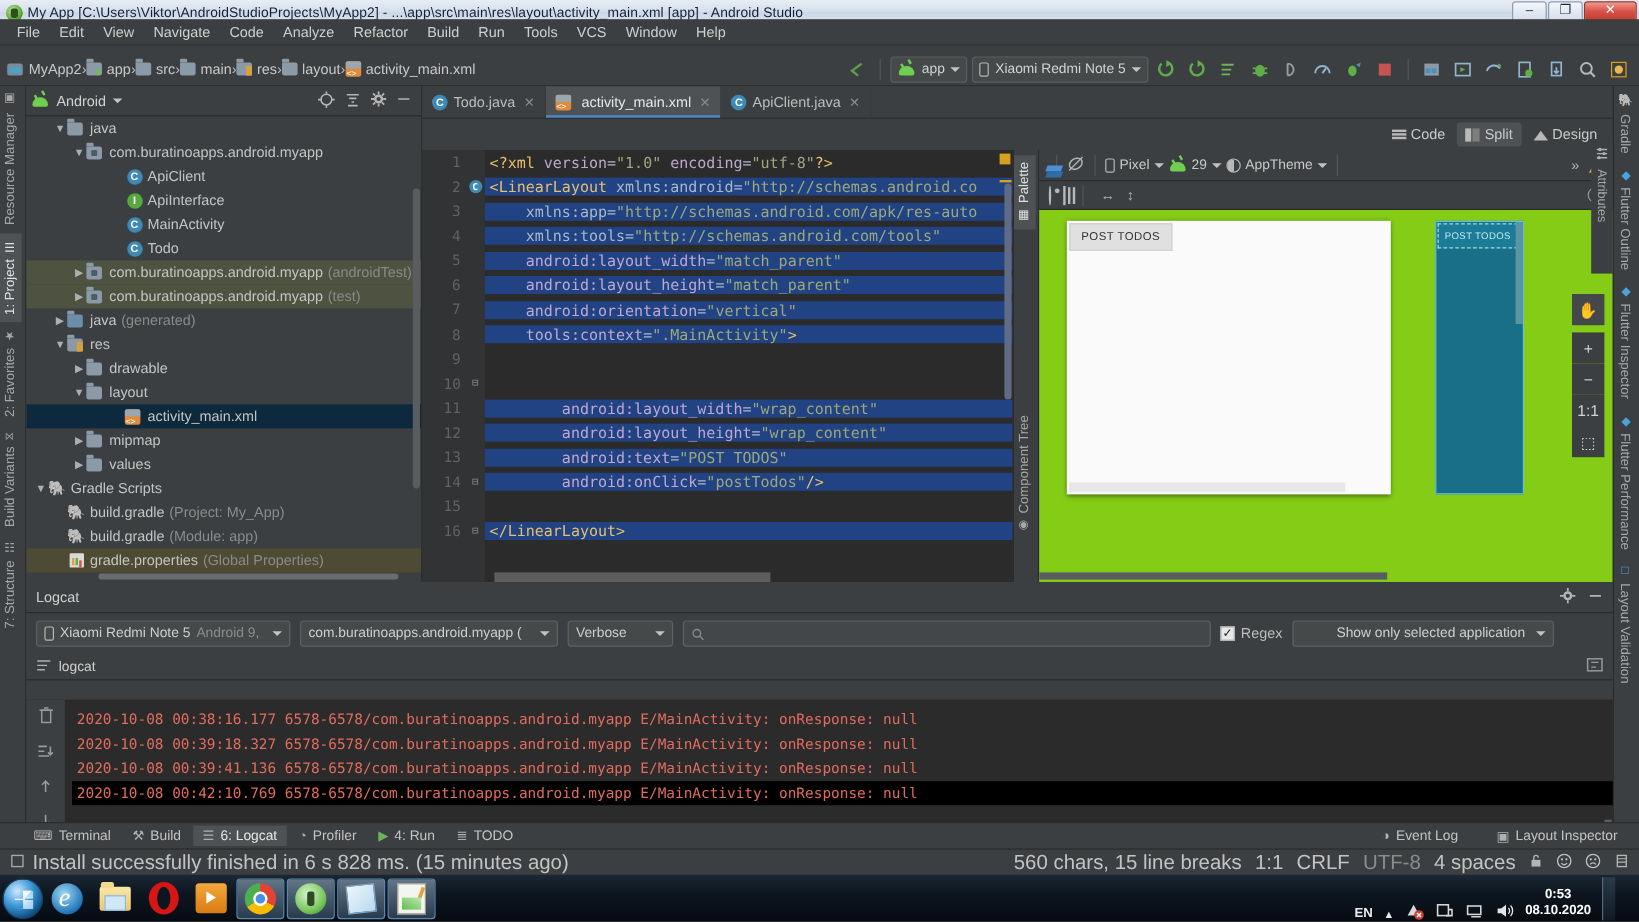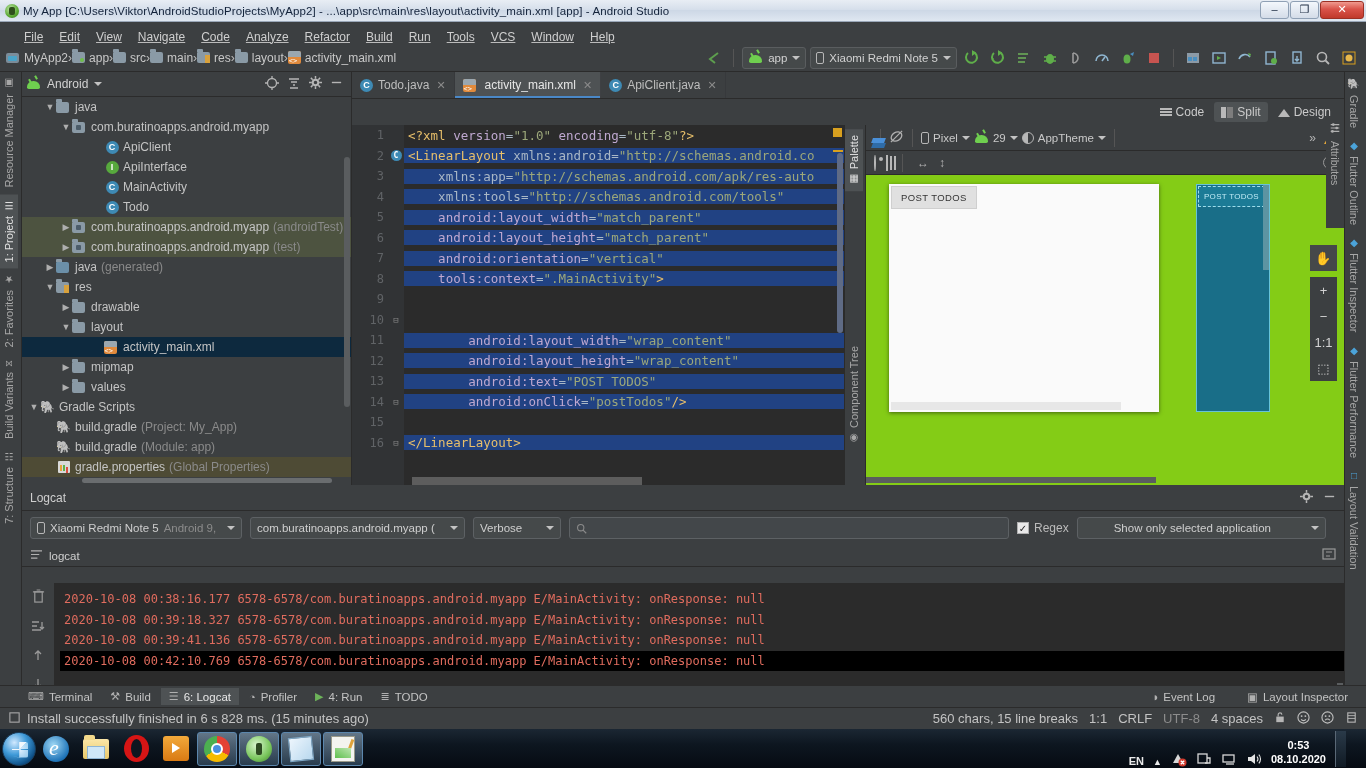--- a/index.html
+++ b/index.html
@@ -41,24 +41,23 @@
     color: #1b2a40; font-size: 11px; line-height: 1;
   }
   .tb-btn.close {
     background: linear-gradient(to bottom, #f09a8f 0%, #d9534a 45%, #c0392b 100%);
     border-color: #9c3025; color: #fff; width: 44px;
   }
   .tb-glyph { display: block; }
 
   
   .menubar {
-    position: absolute; left: 0; top: 26px; width: 1366px; height: 22px;
-    background: #3c3f41; display: flex; align-items: center; padding-left: 16px;
+    position: absolute; left: 0; top: 16px; width: 1366px; height: 22px;
+    background: #3c3f41; display: flex; align-items: center; padding-left: 6px;
     border-bottom: 1px solid #323232;
-    text-decoration: underline;
   }
   .menu-item { padding: 2px 8px; font-size: 12px; color: #cfcfcf; white-space: nowrap; }
 
   
   .navbar {
     position: absolute; left: 0; top: 44px; width: 1366px; height: 28px;
     background: #3c3f41; display: flex; align-items: center; padding-left: 6px;
     border-bottom: 1px solid #2b2b2b;
   }
   .crumb { display: flex; align-items: center; color: #c8c8c8; font-size: 12px; white-space: nowrap; }
@@ -278,21 +277,21 @@
     background: #3c3f41; display: flex; align-items: center; padding-left: 20px; gap: 2px;
     border-top: 1px solid #2b2b2b;
   }
   .btab { display: flex; align-items: center; gap: 5px; padding: 2px 8px; font-size: 11.5px; color: #c3c3c3; white-space: nowrap; }
   .btab.active { background: #4e5254; color: #e6e6e6; }
   .bottombar .right { margin-left: auto; display: flex; gap: 16px; padding-right: 10px; }
 
   .statusbar {
     position: absolute; left: 0; top: 707px; width: 1366px; height: 22px;
     background: #3c3f41; display: flex; align-items: center; padding-left: 8px; gap: 6px;
-    border-top: 1px solid #2b2b2b; font-size: 13px; color: #c3c3c3;
+    border-top: 1px solid #2b2b2b; font-size: 17px; color: #c3c3c3;
   }
   .statusbar .right { margin-left: auto; display: flex; align-items: center; gap: 11px; padding-right: 8px; }
   .status-dim { color: #8c8c8c; }
 
   
   .taskbar {
     position: absolute; left: 0; top: 729px; width: 1366px; height: 39px;
     background: linear-gradient(to bottom, #1b2733 0%, #0d1620 40%, #060b12 100%);
     display: flex; align-items: center;
   }
@@ -912,21 +911,21 @@
         <svg width="11" height="11" viewBox="0 0 14 14" style="margin-right:4px;">
             <circle cx="6" cy="6" r="4" stroke="#8a8a8a" stroke-width="1.4" fill="none"></circle>
             <path d="M9 9l4 4" stroke="#8a8a8a" stroke-width="1.5"></path>
           </svg>
         <span></span>
       </div>
       <div style="display:flex;align-items:center;gap:5px;">
         <span class="chk">✓</span>
         <span>Regex</span>
       </div>
-      <div class="lcombo" style="width:249px;padding-left:36px;">
+      <div class="lcombo" style="width:218px;padding-left:36px;">
         <span>Show only selected application</span>
         <span class="caret" style="margin-left:auto;"></span>
       </div>
     </div>
     <div class="logtabrow">
       <span><svg width="13" height="11" viewBox="0 0 14 12">
             <path d="M1 2h12M1 6h9M1 10h7" stroke="#b0b0b0" stroke-width="1.3"></path>
           </svg></span>
       <span style="font-size:11.5px;color:#cfcfcf;">logcat</span>
       <span class="right">

